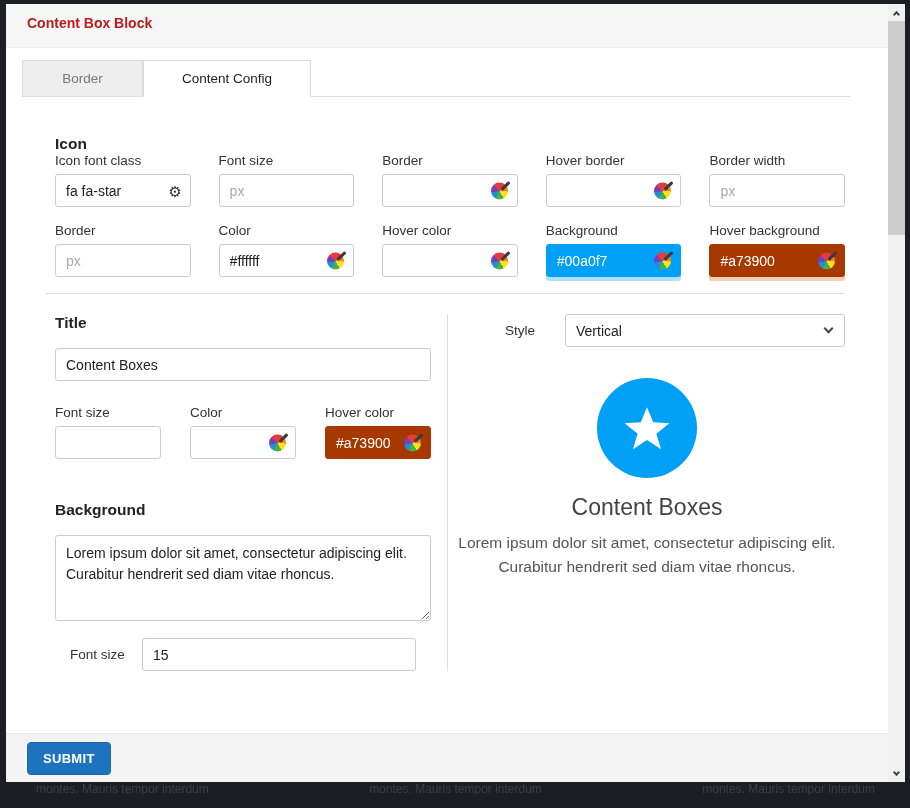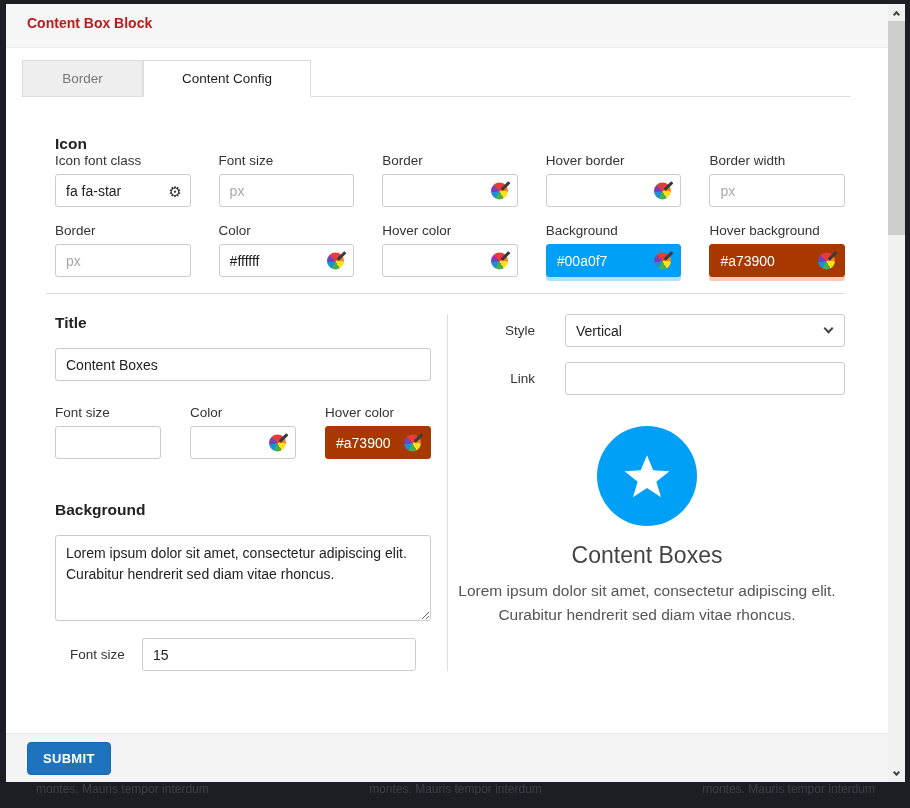--- a/index.html
+++ b/index.html
@@ -287,26 +287,20 @@
           <div class="col-right">
             <div class="rrow">
               <label>Style</label>
               <div class="ctl">
                 <div class="select">
                   <span>Vertical</span>
                   <span class="chev down"></span>
                 </div>
               </div>
             </div>
-            <div class="rrow">
-              <label>Link</label>
-              <div class="ctl">
-                <input type="text" value="" style="">
-              </div>
-            </div>
 
             <div class="preview">
               <div class="preview-circle">
                 <svg width="52" height="52" viewBox="0 0 100 100">
                   <polygon points="50,10 62,39 93,41 68,61 77,91 50,73 23,91 32,61 7,41 38,39" fill="#ffffff"></polygon>
                 </svg>
               </div>
               <div class="preview-title">Content Boxes</div>
               <div class="preview-desc">Lorem ipsum dolor sit amet, consectetur adipiscing elit. Curabitur hendrerit sed diam vitae rhoncus.</div>
             </div>

